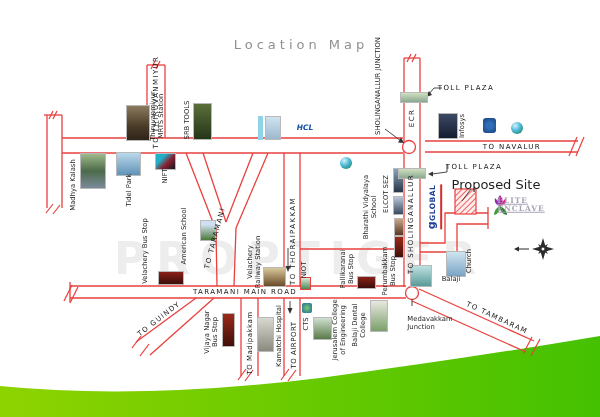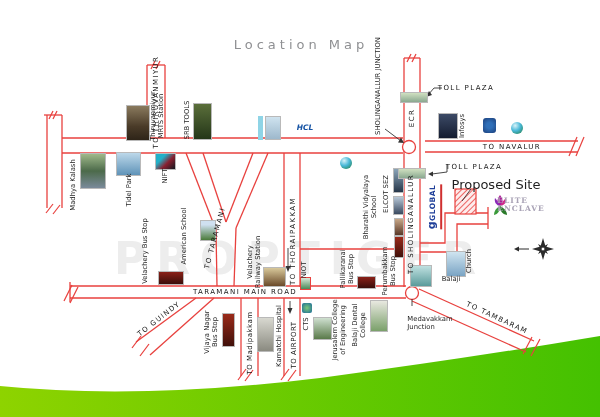--- a/index.html
+++ b/index.html
@@ -9,21 +9,21 @@
        white-space:pre-line;text-align:center;transform:translate(-50%,-50%);z-index:6;}
   .v{transform:translate(-50%,-50%) rotate(-90deg);}
   .rd{font-size:7px;letter-spacing:1.4px;color:#141414;}
   .title{font-size:13px;letter-spacing:4px;color:#8f9093;}
   .photo{position:absolute;border:1px solid #b9b9b9;box-sizing:border-box;z-index:4;}
   .wm{position:absolute;left:300px;top:258px;transform:translate(-50%,-50%);
       font-size:44px;font-weight:bold;letter-spacing:10px;color:#ededed;z-index:1;white-space:nowrap;}
   svg.map{position:absolute;left:0;top:0;z-index:2;}
   .hcl{font-style:italic;font-weight:bold;color:#1553a4;font-size:7.5px;}
   .elite{font-family:"DejaVu Serif",serif;font-weight:bold;font-size:7.5px;color:#a9a3b6;
-         letter-spacing:1px;text-align:left;line-height:1.1;}
+         letter-spacing:1px;text-align:left;line-height:1.1;text-decoration:underline;}
   .global{color:#20409a;font-weight:bold;font-size:7.5px;letter-spacing:.5px;}
   .global .g{font-size:11px;}
   .global .bar{height:2px;background:#d03030;margin-top:1px;}
 </style>
 </head>
 <body>
 
 <div id="stage">
 
   <div class="wm">PROPTIGER</div>

